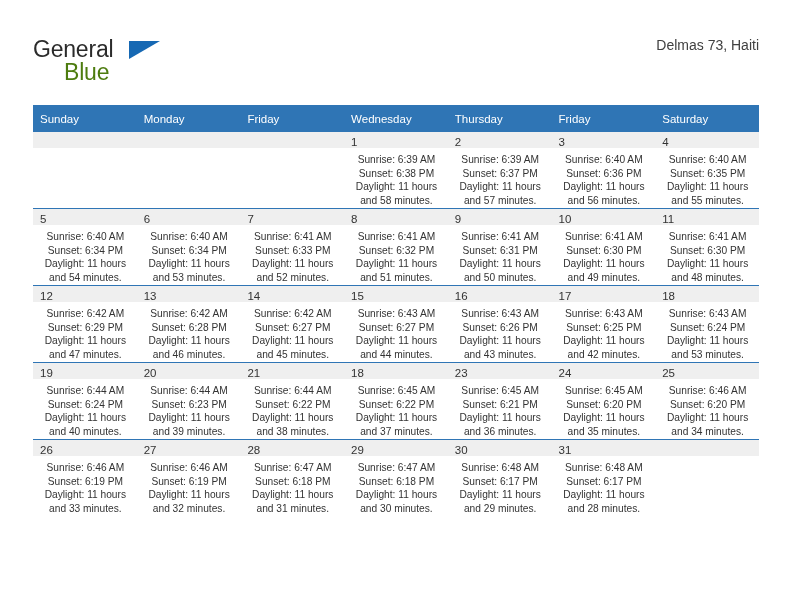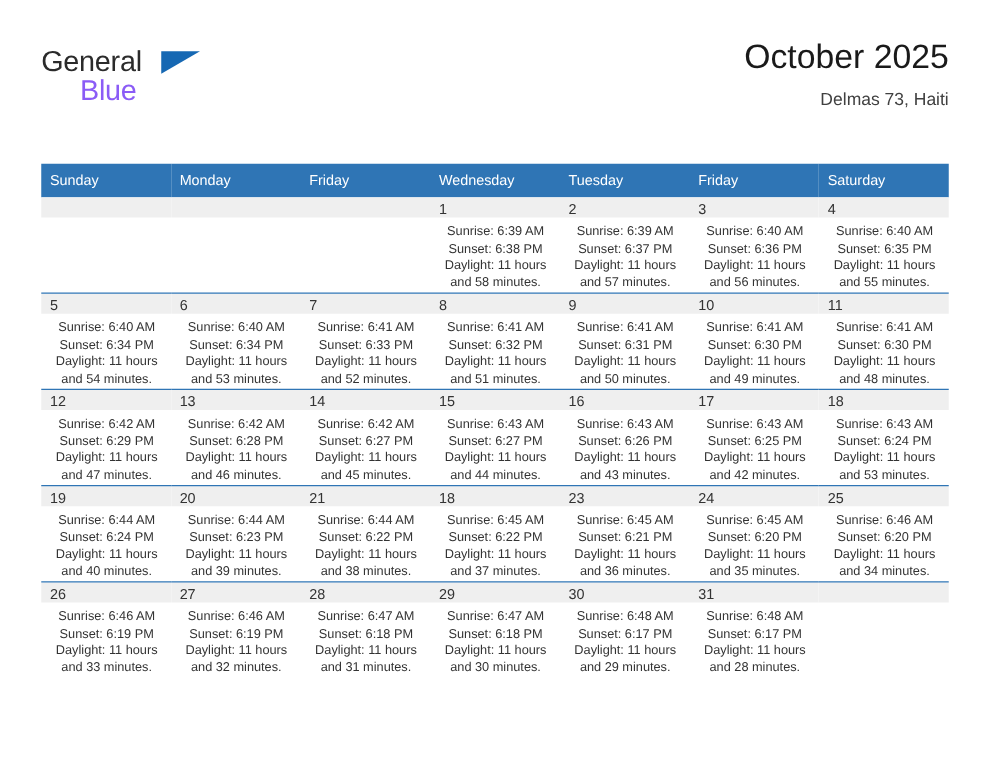--- a/index.html
+++ b/index.html
@@ -53,21 +53,21 @@
     height: 0;
     border-left: 31px solid #1668b3;
     border-bottom: 18px solid transparent;
   }
   .logo-blue {
     position: absolute;
     left: 31px;
     top: 23px;
     font-size: 23px;
     letter-spacing: -0.2px;
-    color: #8b5cf6;
+    color: #4d7c0f;
   }
 
   .title-block {
     position: absolute;
     right: 0;
     top: 0;
     text-align: right;
   }
   .cal-title {
     font-size: 27px;
@@ -84,21 +84,20 @@
   }
 
   
   .calendar {
     position: absolute;
     left: 33px;
     top: 105px;
     width: 726px;
     border-collapse: collapse;
     table-layout: fixed;
-    margin-top: 26px;
   }
   .calendar th {
     background: #2f75b5;
     color: #ffffff;
     font-size: 11.5px;
     font-weight: normal;
     text-align: left;
     padding: 5px 0 5px 7px;
     height: 17px;
     border: none;
@@ -144,34 +143,33 @@
 
   <div class="header">
 
     <div class="logo">
       <span class="logo-general">General</span>
       <span class="logo-tri"></span>
       <span class="logo-blue">Blue</span>
     </div>
 
     <div class="title-block">
-      <div class="cal-title">October 2025</div>
       <div class="cal-subtitle">Delmas 73, Haiti</div>
     </div>
 
   </div>
 
   <table class="calendar">
     <thead>
       <tr>
         <th>Sunday</th>
         <th>Monday</th>
         <th>Friday</th>
         <th>Wednesday</th>
-        <th>Tuesday</th>
+        <th>Thursday</th>
         <th>Friday</th>
         <th>Saturday</th>
       </tr>
     </thead>
     <tbody id="calendar-body">
         <tr>
           <td>
             <div class="daynum-band empty"></div>
           </td>
           <td>

